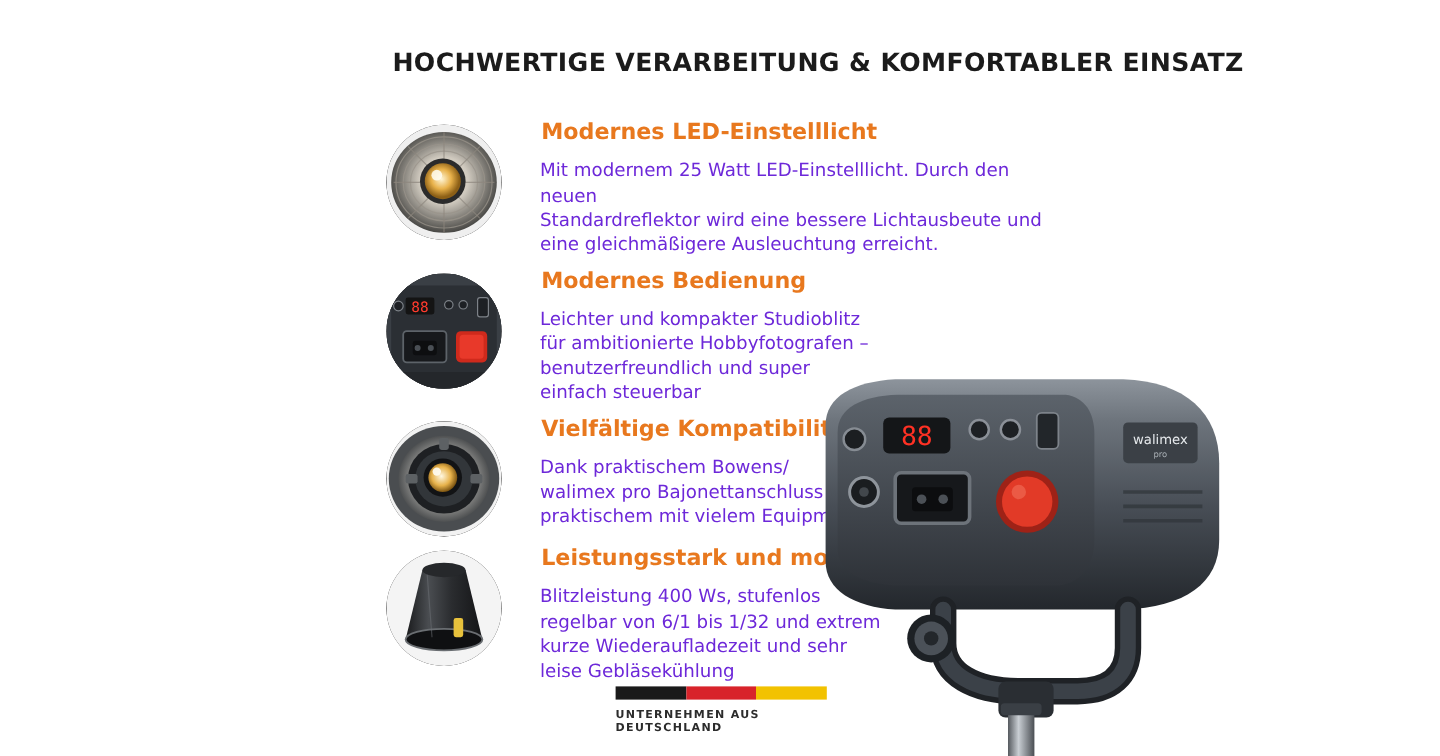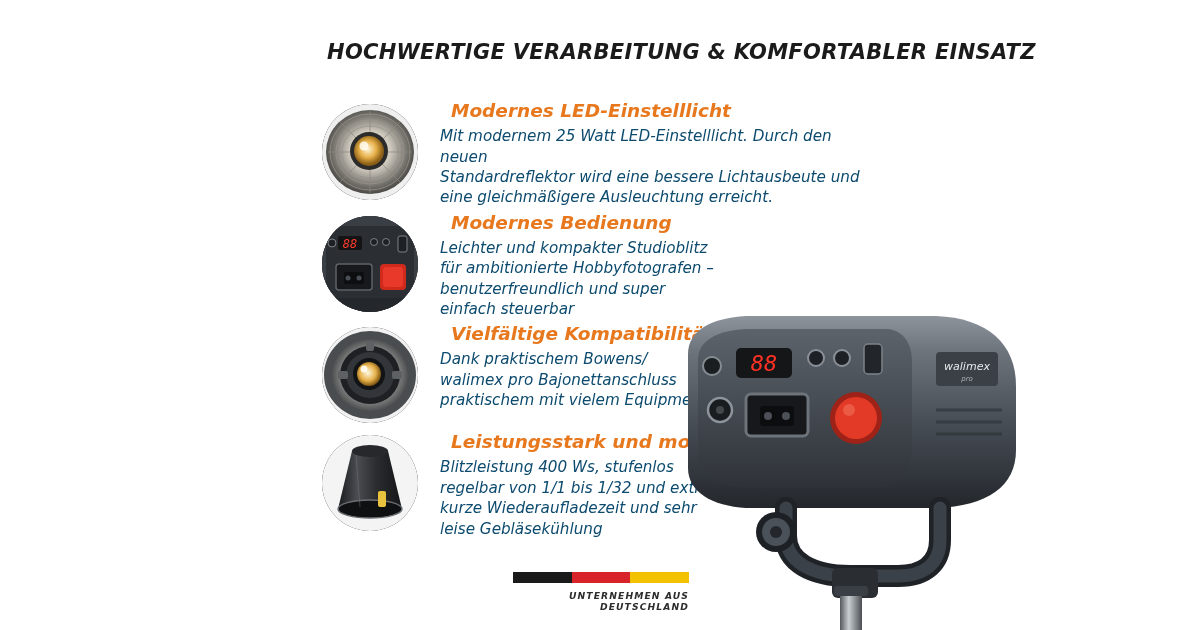--- a/index.html
+++ b/index.html
@@ -12,21 +12,20 @@
     height: 630px;
     overflow: hidden;
     font-family: "DejaVu Sans", sans-serif;
     color: #1b1b1b;
   }
   .page {
     position: relative;
     width: 1136px;
     height: 630px;
     background: #ffffff;
-    font-style: italic;
   }
 
   
   .headline {
     position: absolute;
     left: 327px;
     top: 40px;
     font-size: 21px;
     font-weight: bold;
     letter-spacing: 0.3px;
@@ -64,32 +63,32 @@
   .f-title {
     font-size: 18.5px;
     font-weight: bold;
     color: #e8781e;
     margin: 0 0 4px 11px;
     line-height: 1.2;
   }
   .f-body {
     font-size: 15.2px;
     line-height: 1.34;
-    color: #0c4a6e;
-    margin: 0;
+    color: #6d28d9;
+    margin: 10px;
     white-space: pre-line;
   }
 
   
   .badge {
     position: absolute;
     left: 513px;
     top: 572px;
     width: 176px;
-    text-align: right;
+    text-align: left;
   }
   .flag {
     display: flex;
     height: 11px;
     width: 176px;
   }
   .flag span { flex: 1 1 auto; }
   .flag .black { background: #1a1a1a; }
   .flag .red   { background: #d8232a; }
   .flag .gold  { background: #f2c200; }
@@ -236,21 +235,21 @@
           <path d="M30 16 L66 16 L80 74 L16 74 Z" fill="url(#g4a)"></path>
           <ellipse cx="48" cy="16" rx="18" ry="6" fill="#26282b"></ellipse>
           <ellipse cx="48" cy="74" rx="32" ry="9" fill="#0f1012"></ellipse>
           <ellipse cx="48" cy="74" rx="32" ry="9" fill="none" stroke="#6a6e72" stroke-width="1.5"></ellipse>
           <rect x="56" y="56" width="8" height="16" rx="2" fill="#e8c23c"></rect>
           <path d="M34 20 L38 72" stroke="#6f7378" stroke-width="1" opacity="0.5"></path>
         </svg>
       </div>
       <div class="f-title">Leistungsstark und modern</div>
       <div class="f-body">Blitzleistung 400 Ws, stufenlos
-regelbar von 1/1 bis 1/32 und extrem
+regelbar von 6/1 bis 1/32 und extrem
 kurze Wiederaufladezeit und sehr
 leise Gebläsekühlung</div>
     </div>
 
   </div>
 
   <div class="badge">
     <div class="flag">
       <span class="black"></span>
       <span class="red"></span>

